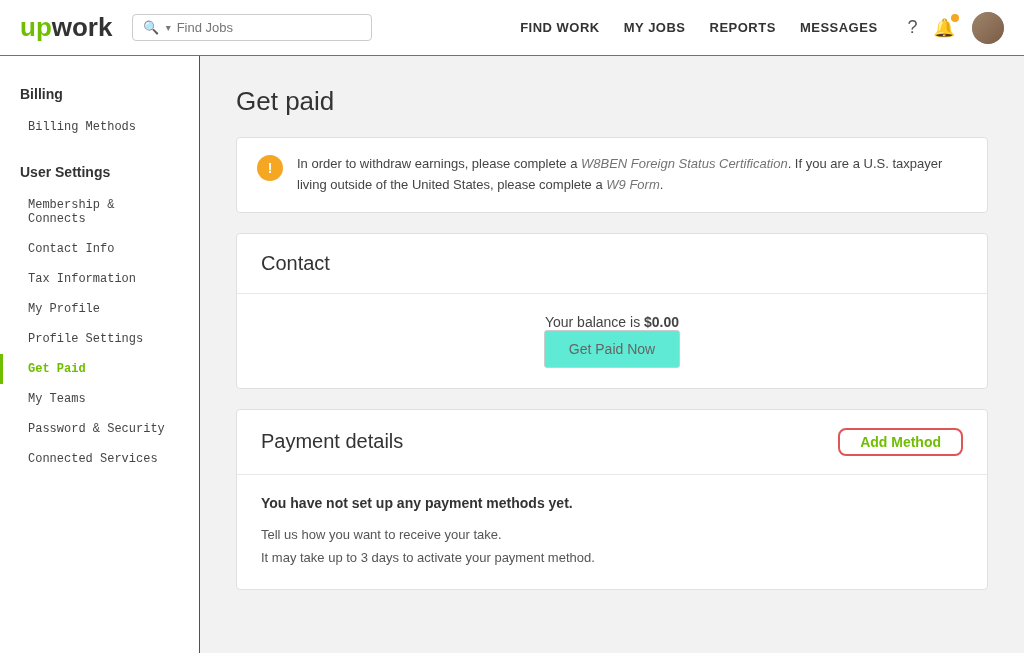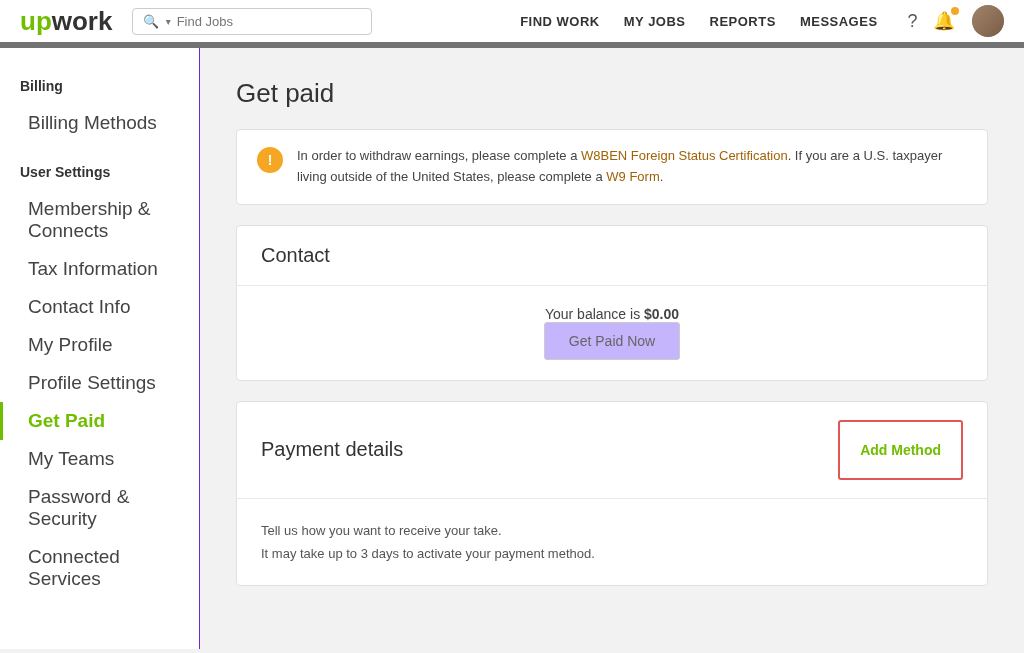--- a/index.html
+++ b/index.html
@@ -1,22 +1,22 @@
 <!DOCTYPE html>
 <html><head>
   <meta charset="utf-8">
   <style>
     * { box-sizing: border-box; margin: 0; padding: 0; }
     body { font-family: 'Helvetica Neue', Arial, sans-serif; background: #f2f2f2; color: #333; font-size: 14px; }
 
     
     .top-nav {
       background: #fff;
-      border-bottom: 6px solid #737373;
-      height: 48px;
+      border-bottom: 1px solid #737373;
+      height: 56px;
       display: flex;
       align-items: center;
       padding: 0 20px;
       gap: 20px;
     }
     .logo {
       display: flex;
       align-items: center;
       gap: 2px;
     }
@@ -116,24 +116,25 @@
     .sidebar-section-title {
       font-size: 14px;
       font-weight: 700;
       color: #333;
       padding: 6px 20px;
       margin-bottom: 4px;
     }
     .sidebar-item {
       display: block;
       padding: 8px 20px 8px 28px;
-      font-size: 19px;
+      font-size: 12px;
       color: #444;
       text-decoration: none;
       cursor: pointer;
+      font-family: Liberation Mono, monospace;
     }
     .sidebar-item.active {
       color: #6fbe00;
       font-weight: 600;
       border-left: 3px solid #6fbe00;
       padding-left: 25px;
     }
 
     
     .main-content {
@@ -172,23 +173,24 @@
       font-weight: bold;
       font-size: 14px;
       margin-top: 1px;
     }
     .alert-text {
       font-size: 13px;
       color: #444;
       line-height: 1.6;
     }
     .alert-link {
-      color: #a16207;
+      color: #737373;
       text-decoration: none;
       font-weight: 500;
+      font-style: italic;
     }
 
     
     .card {
       background: #fff;
       border: 1px solid #e0e0e0;
       border-radius: 4px;
       margin-bottom: 20px;
     }
     .card-header {
@@ -207,45 +209,45 @@
       display: flex;
       align-items: center;
       justify-content: space-between;
       flex-direction: column;
     }
     .balance-text {
       font-size: 14px;
       color: #444;
     }
     .get-paid-btn {
-      background: #c4b5fd;
+      background: #5eead4;
       border: 1px solid #ccc;
       color: #666;
       padding: 10px 24px;
       font-size: 14px;
       border-radius: 3px;
       cursor: not-allowed;
     }
 
     
     .payment-header {
       padding: 18px 24px;
       display: flex;
       align-items: center;
       justify-content: space-between;
       border-bottom: 1px solid #e8e8e8;
     }
     .add-method-btn {
       background: #fff;
       border: 2px solid #e05555;
       color: #6fbe00;
-      padding: 20px 20px;
+      padding: 4px 20px;
       font-size: 14px;
       font-weight: 600;
-      border-radius: 3px;
+      border-radius: 8px;
       cursor: pointer;
     }
     .payment-body {
       padding: 20px 24px;
     }
     .payment-empty-title {
       font-size: 14px;
       font-weight: 700;
       color: #333;
       margin-bottom: 12px;
@@ -290,22 +292,22 @@
 </nav>
 
 <div class="page-layout">
 
   <aside class="sidebar">
     <div class="sidebar-section-title">Billing</div>
     <a class="sidebar-item">Billing Methods</a>
 
     <div class="sidebar-section-title" style="margin-top:16px;">User Settings</div>
     <a class="sidebar-item">Membership &amp; Connects</a>
+    <a class="sidebar-item">Contact Info</a>
     <a class="sidebar-item">Tax Information</a>
-    <a class="sidebar-item">Contact Info</a>
     <a class="sidebar-item">My Profile</a>
     <a class="sidebar-item">Profile Settings</a>
     <a class="sidebar-item active">Get Paid</a>
     <a class="sidebar-item">My Teams</a>
     <a class="sidebar-item">Password &amp; Security</a>
     <a class="sidebar-item">Connected Services</a>
   </aside>
 
   <main class="main-content">
     <h1 class="page-title">Get paid</h1>
@@ -330,20 +332,21 @@
         </div>
       </div>
     </div>
 
     <div class="card">
       <div class="payment-header">
         <span class="card-title">Payment details</span>
         <button class="add-method-btn">Add Method</button>
       </div>
       <div class="payment-body">
+        <div class="payment-empty-title">You have not set up any payment methods yet.</div>
         <div class="payment-empty-text">
           <div>Tell us how you want to receive your take.</div>
           <div>It may take up to 3 days to activate your payment method.</div>
         </div>
       </div>
     </div>
   </main>
 </div>
 
 </body></html>

